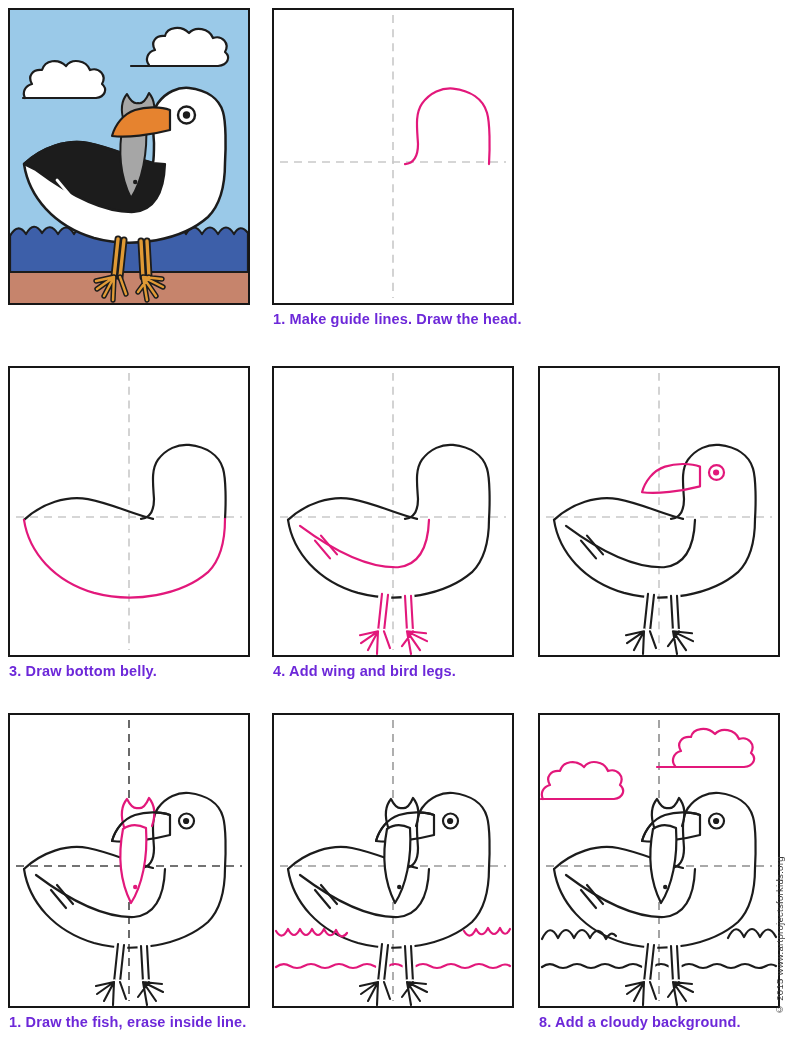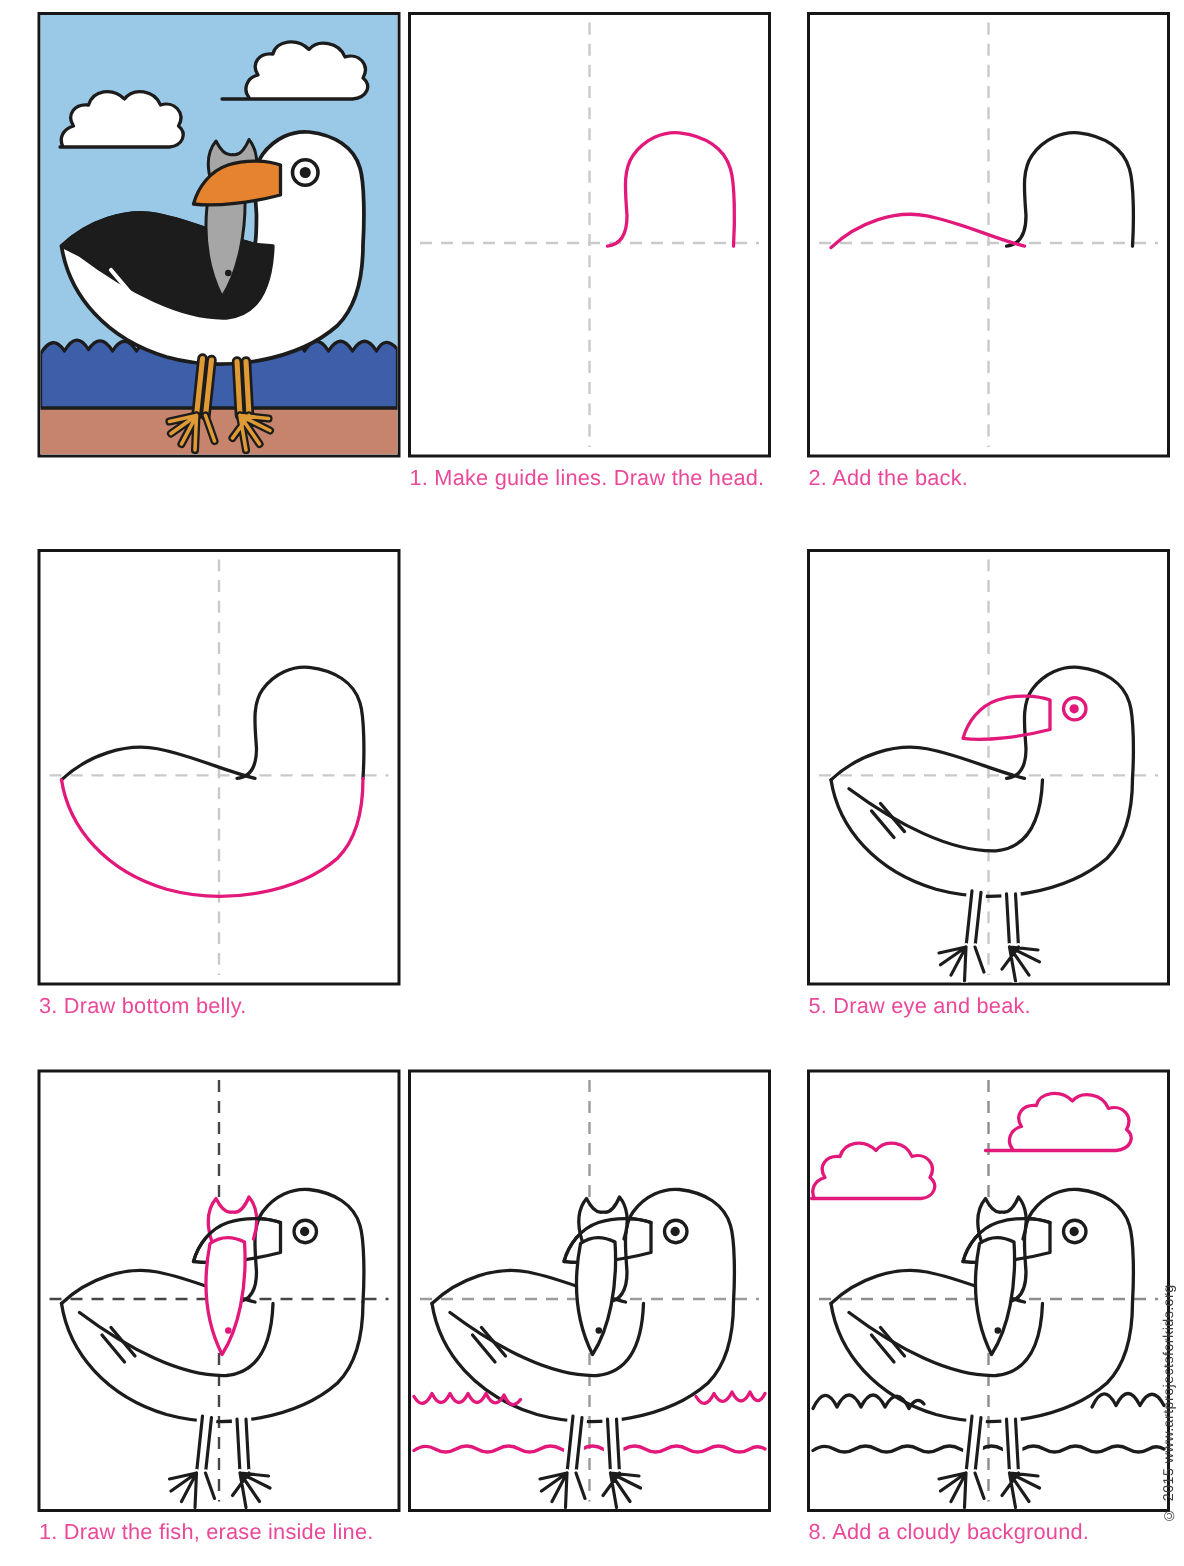--- a/index.html
+++ b/index.html
@@ -2,30 +2,30 @@
 <html><head>
 <meta charset="utf-8">
 <style>
   html,body{margin:0;padding:0;}
   body{
     width:789px;height:1044px;background:#ffffff;position:relative;overflow:hidden;
     font-family:"Liberation Sans",sans-serif;
   }
   .sheet{position:absolute;inset:0;}
   .cell{position:absolute;width:242px;}
-  .c1{left:25px}.c2{left:272px}.c3{left:538px}
+  .c1{left:8px}.c2{left:272px}.c3{left:538px}
   .r1{top:8px}.r2{top:366px}.r3{top:713px}
   .r1 .panel{height:297px}.r2 .panel{height:291px}.r3 .panel{height:295px}
   .panel{
     border:2px solid #161616;background:#ffffff;box-sizing:border-box;
   }
   .panel svg{display:block;width:100%;height:100%;}
   .caption{
     margin-top:6px;margin-left:1px;
-    font-size:14.5px;font-weight:400;color:#ec4899;letter-spacing:.15px;
+    font-size:14.5px;font-weight:700;color:#6d28d9;letter-spacing:.15px;
     white-space:nowrap;
   }
   .copyright{
     position:absolute;right:1px;top:845px;height:170px;width:14px;
     writing-mode:vertical-rl;transform:rotate(180deg);
     font-size:9.5px;color:#3c3c3c;letter-spacing:.3px;
     text-align:left;
   }
 </style>
 </head>
@@ -65,63 +65,69 @@
   <div class="cell c2 r1 step-cell">
     <div class="panel">
         <svg viewBox="0 0 238 291" preserveAspectRatio="none">
           <path d="M119,5 V286" fill="none" stroke="#c9c9c9" stroke-width="1.6" stroke-linecap="butt" stroke-linejoin="round" stroke-dasharray="8 6"></path>
           <path d="M6,151 H232" fill="none" stroke="#c9c9c9" stroke-width="1.6" stroke-linecap="butt" stroke-linejoin="round" stroke-dasharray="8 6"></path>
           <path d="M131,153 C141,152 144,144 144,133 C143,117 141,103 148,93 C156,82 168,77 179,78 C196,80 209,88 213,102 C216,112 216,137 215,153" fill="none" stroke="#e2187b" stroke-width="2.2" stroke-linecap="round" stroke-linejoin="round"></path>
         </svg>
       </div>
     <div class="caption">1. Make guide lines. Draw the head.</div>
   </div>
-  <div class="cell c3 r1 step-cell">
-    <div class="panel">
-        <svg viewBox="0 0 238 291" preserveAspectRatio="none">
-          <path d="M119,5 V286" fill="none" stroke="#c9c9c9" stroke-width="1.6" stroke-linecap="butt" stroke-linejoin="round" stroke-dasharray="8 6"></path>
-          <path d="M6,151 H232" fill="none" stroke="#c9c9c9" stroke-width="1.6" stroke-linecap="butt" stroke-linejoin="round" stroke-dasharray="8 6"></path>
-          <path d="M131,153 C141,152 144,144 144,133 C143,117 141,103 148,93 C156,82 168,77 179,78 C196,80 209,88 213,102 C216,112 216,137 215,153" fill="none" stroke="#1c1c1c" stroke-width="2.2" stroke-linecap="round" stroke-linejoin="round"></path>
-          <path d="M14,154 C32,137 57,129 78,133 C103,138 122,148 143,153" fill="none" stroke="#e2187b" stroke-width="2.2" stroke-linecap="round" stroke-linejoin="round"></path>
-        </svg>
-      </div>
-    <div class="caption">2. Add the back.</div>
-  </div>
   <div class="cell c1 r2 step-cell">
     <div class="panel">
         <svg viewBox="0 0 238 291" preserveAspectRatio="none">
           <path d="M119,5 V286" fill="none" stroke="#c9c9c9" stroke-width="1.6" stroke-linecap="butt" stroke-linejoin="round" stroke-dasharray="8 6"></path>
           <path d="M6,151 H232" fill="none" stroke="#c9c9c9" stroke-width="1.6" stroke-linecap="butt" stroke-linejoin="round" stroke-dasharray="8 6"></path>
           <path d="M131,153 C141,152 144,144 144,133 C143,117 141,103 148,93 C156,82 168,77 179,78 C196,80 209,88 213,102 C216,112 216,137 215,153" fill="none" stroke="#1c1c1c" stroke-width="2.2" stroke-linecap="round" stroke-linejoin="round"></path>
           <path d="M14,154 C32,137 57,129 78,133 C103,138 122,148 143,153" fill="none" stroke="#1c1c1c" stroke-width="2.2" stroke-linecap="round" stroke-linejoin="round"></path>
           <path d="M14,154 C19,187 44,216 84,228 C124,239 172,230 198,207 C211,194 215,173 215,153" fill="none" stroke="#e2187b" stroke-width="2.2" stroke-linecap="round" stroke-linejoin="round"></path>
         </svg>
       </div>
     <div class="caption">3. Draw bottom belly.</div>
+  </div>
+  <div class="cell c2 r2 step-cell">
+    <div class="panel">
+        <svg viewBox="0 0 238 291" preserveAspectRatio="none">
+          <path d="M119,5 V286" fill="none" stroke="#c9c9c9" stroke-width="1.6" stroke-linecap="butt" stroke-linejoin="round" stroke-dasharray="8 6"></path>
+          <path d="M6,151 H232" fill="none" stroke="#c9c9c9" stroke-width="1.6" stroke-linecap="butt" stroke-linejoin="round" stroke-dasharray="8 6"></path>
+          <path d="M131,153 C141,152 144,144 144,133 C143,117 141,103 148,93 C156,82 168,77 179,78 C196,80 209,88 213,102 C216,112 216,137 215,153" fill="none" stroke="#1c1c1c" stroke-width="2.2" stroke-linecap="round" stroke-linejoin="round"></path>
+          <path d="M14,154 C32,137 57,129 78,133 C103,138 122,148 143,153" fill="none" stroke="#1c1c1c" stroke-width="2.2" stroke-linecap="round" stroke-linejoin="round"></path>
+          <path d="M14,154 C19,187 44,216 84,228 C124,239 172,230 198,207 C211,194 215,173 215,153" fill="none" stroke="#1c1c1c" stroke-width="2.2" stroke-linecap="round" stroke-linejoin="round"></path>
+          <path d="M26,160 C58,184 94,203 124,202 C145,200 154,182 155,154" fill="none" stroke="#e2187b" stroke-width="2.2" stroke-linecap="round" stroke-linejoin="round"></path>
+          <path d="M41,175 L56,193 M47,170 L63,189" fill="none" stroke="#e2187b" stroke-width="2.2" stroke-linecap="round" stroke-linejoin="round"></path>
+          <path d="M108,229 L104,267 M114,230 L110,267 M131,231 L133,267 M137,231 L139,267" fill="none" stroke="#ffffff" stroke-width="7" stroke-linecap="round" stroke-linejoin="round"></path>
+          <path d="M108,229 L104,267 M114,230 L110,267 M131,231 L133,267 M137,231 L139,267" fill="none" stroke="#e2187b" stroke-width="2.1" stroke-linecap="round" stroke-linejoin="round"></path>
+          <path d="M104,267 L86,271 M104,267 L87,279 M104,267 L94,286 M104,267 L103,290 M110,267 L116,284 M133,267 L152,269 M133,267 L153,277 M133,267 L146,286 M133,267 L137,290 M139,267 L128,282" fill="none" stroke="#ffffff" stroke-width="5" stroke-linecap="round" stroke-linejoin="round"></path>
+          <path d="M104,267 L86,271 M104,267 L87,279 M104,267 L94,286 M104,267 L103,290 M110,267 L116,284 M133,267 L152,269 M133,267 L153,277 M133,267 L146,286 M133,267 L137,290 M139,267 L128,282" fill="none" stroke="#e2187b" stroke-width="2.1" stroke-linecap="round" stroke-linejoin="round"></path>
+        </svg>
+      </div>
+    <div class="caption">4. Add wing and bird legs.</div>
   </div>
   <div class="cell c3 r2 step-cell">
     <div class="panel">
         <svg viewBox="0 0 238 291" preserveAspectRatio="none">
           <path d="M119,5 V286" fill="none" stroke="#c9c9c9" stroke-width="1.6" stroke-linecap="butt" stroke-linejoin="round" stroke-dasharray="8 6"></path>
           <path d="M6,151 H232" fill="none" stroke="#c9c9c9" stroke-width="1.6" stroke-linecap="butt" stroke-linejoin="round" stroke-dasharray="8 6"></path>
           <path d="M131,153 C141,152 144,144 144,133 C143,117 141,103 148,93 C156,82 168,77 179,78 C196,80 209,88 213,102 C216,112 216,137 215,153" fill="none" stroke="#1c1c1c" stroke-width="2.2" stroke-linecap="round" stroke-linejoin="round"></path>
           <path d="M14,154 C32,137 57,129 78,133 C103,138 122,148 143,153" fill="none" stroke="#1c1c1c" stroke-width="2.2" stroke-linecap="round" stroke-linejoin="round"></path>
           <path d="M14,154 C19,187 44,216 84,228 C124,239 172,230 198,207 C211,194 215,173 215,153" fill="none" stroke="#1c1c1c" stroke-width="2.2" stroke-linecap="round" stroke-linejoin="round"></path>
           <path d="M26,160 C58,184 94,203 124,202 C145,200 154,182 155,154" fill="none" stroke="#1c1c1c" stroke-width="2.2" stroke-linecap="round" stroke-linejoin="round"></path>
           <path d="M41,175 L56,193 M47,170 L63,189" fill="none" stroke="#1c1c1c" stroke-width="2.2" stroke-linecap="round" stroke-linejoin="round"></path>
           <path d="M108,229 L104,267 M114,230 L110,267 M131,231 L133,267 M137,231 L139,267" fill="none" stroke="#ffffff" stroke-width="7" stroke-linecap="round" stroke-linejoin="round"></path>
           <path d="M108,229 L104,267 M114,230 L110,267 M131,231 L133,267 M137,231 L139,267" fill="none" stroke="#1c1c1c" stroke-width="2.1" stroke-linecap="round" stroke-linejoin="round"></path>
           <path d="M104,267 L86,271 M104,267 L87,279 M104,267 L94,286 M104,267 L103,290 M110,267 L116,284 M133,267 L152,269 M133,267 L153,277 M133,267 L146,286 M133,267 L137,290 M139,267 L128,282" fill="none" stroke="#ffffff" stroke-width="5" stroke-linecap="round" stroke-linejoin="round"></path>
           <path d="M104,267 L86,271 M104,267 L87,279 M104,267 L94,286 M104,267 L103,290 M110,267 L116,284 M133,267 L152,269 M133,267 L153,277 M133,267 L146,286 M133,267 L137,290 M139,267 L128,282" fill="none" stroke="#1c1c1c" stroke-width="2.1" stroke-linecap="round" stroke-linejoin="round"></path>
           <path d="M102,126 C105,115 113,104 125,100 C137,96 152,97 160,100 L160,120 C141,125 117,128 102,126 Z" fill="none" stroke="#e2187b" stroke-width="2.2" stroke-linecap="round" stroke-linejoin="round"></path>
           <path d="M169,106 a7.5,7.5 0 1,0 15,0 a7.5,7.5 0 1,0 -15,0" fill="none" stroke="#e2187b" stroke-width="2.2" stroke-linecap="round" stroke-linejoin="round"></path>
           <path d="M173,106 a3.1,3.1 0 1,0 6.2,0 a3.1,3.1 0 1,0 -6.2,0" fill="#e2187b"></path>
         </svg>
       </div>
-    <div class="caption">5. Draw eye and beak.</div>
   </div>
   <div class="cell c1 r3 step-cell">
     <div class="panel">
         <svg viewBox="0 0 238 291" preserveAspectRatio="none">
           <path d="M119,5 V286" fill="none" stroke="#454545" stroke-width="1.6" stroke-linecap="butt" stroke-linejoin="round" stroke-dasharray="8 6"></path>
           <path d="M6,151 H232" fill="none" stroke="#454545" stroke-width="1.6" stroke-linecap="butt" stroke-linejoin="round" stroke-dasharray="8 6"></path>
           <path d="M131,153 C141,152 144,144 144,133 C143,117 141,103 148,93 C156,82 168,77 179,78 C196,80 209,88 213,102 C216,112 216,137 215,153" fill="none" stroke="#1c1c1c" stroke-width="2.2" stroke-linecap="round" stroke-linejoin="round"></path>
           <path d="M14,154 C32,137 57,129 78,133 C103,138 122,148 143,153" fill="none" stroke="#1c1c1c" stroke-width="2.2" stroke-linecap="round" stroke-linejoin="round"></path>
           <path d="M14,154 C19,187 44,216 84,228 C124,239 172,230 198,207 C211,194 215,173 215,153" fill="none" stroke="#1c1c1c" stroke-width="2.2" stroke-linecap="round" stroke-linejoin="round"></path>
           <path d="M26,160 C58,184 94,203 124,202 C145,200 154,182 155,154" fill="none" stroke="#1c1c1c" stroke-width="2.2" stroke-linecap="round" stroke-linejoin="round"></path>

